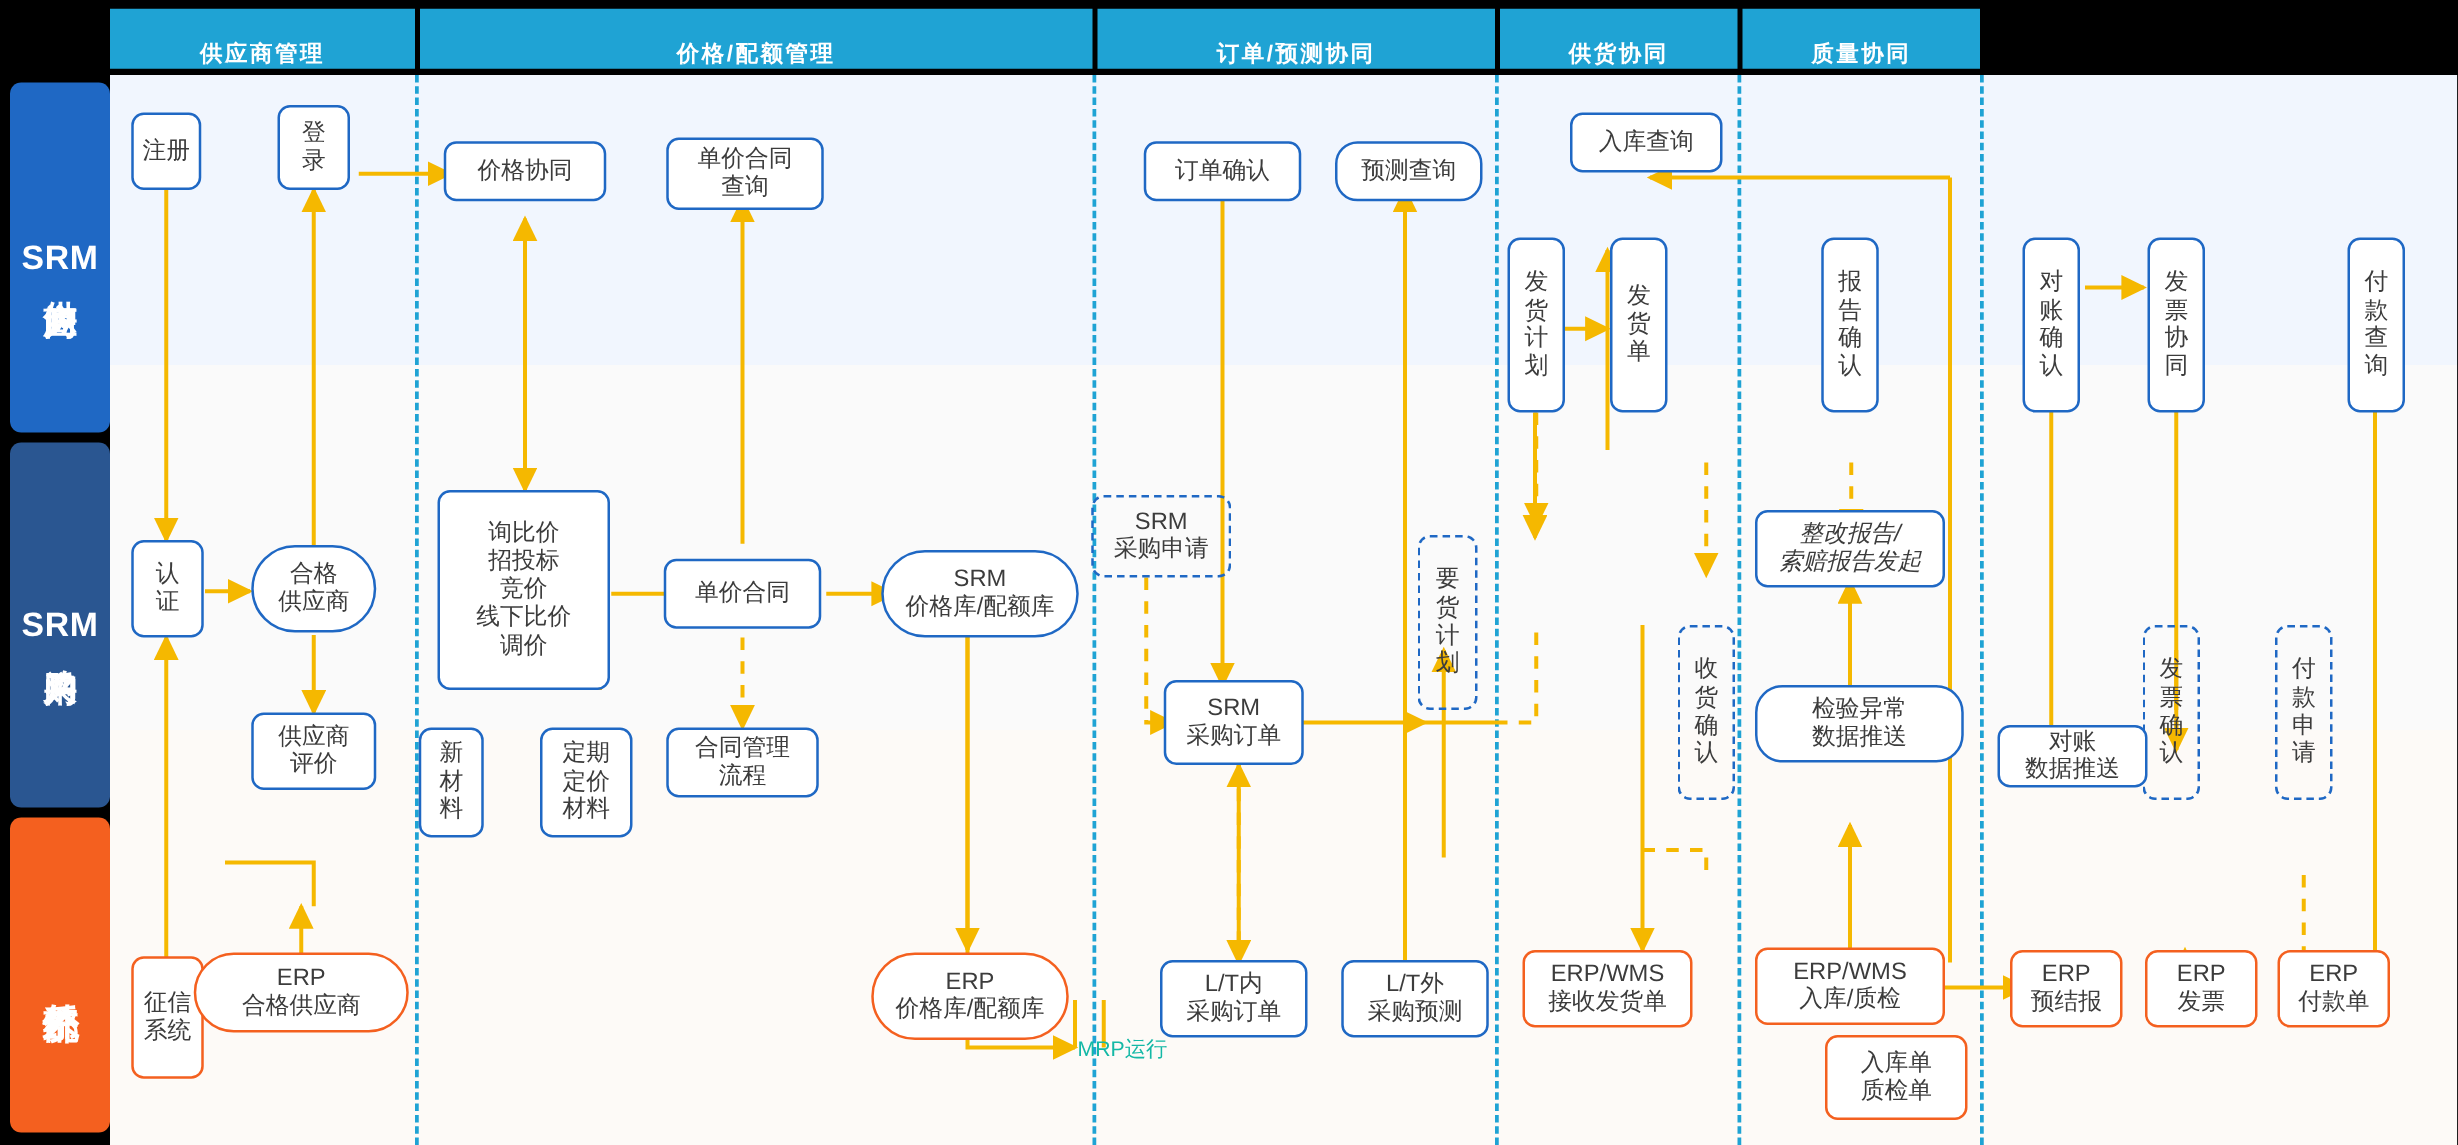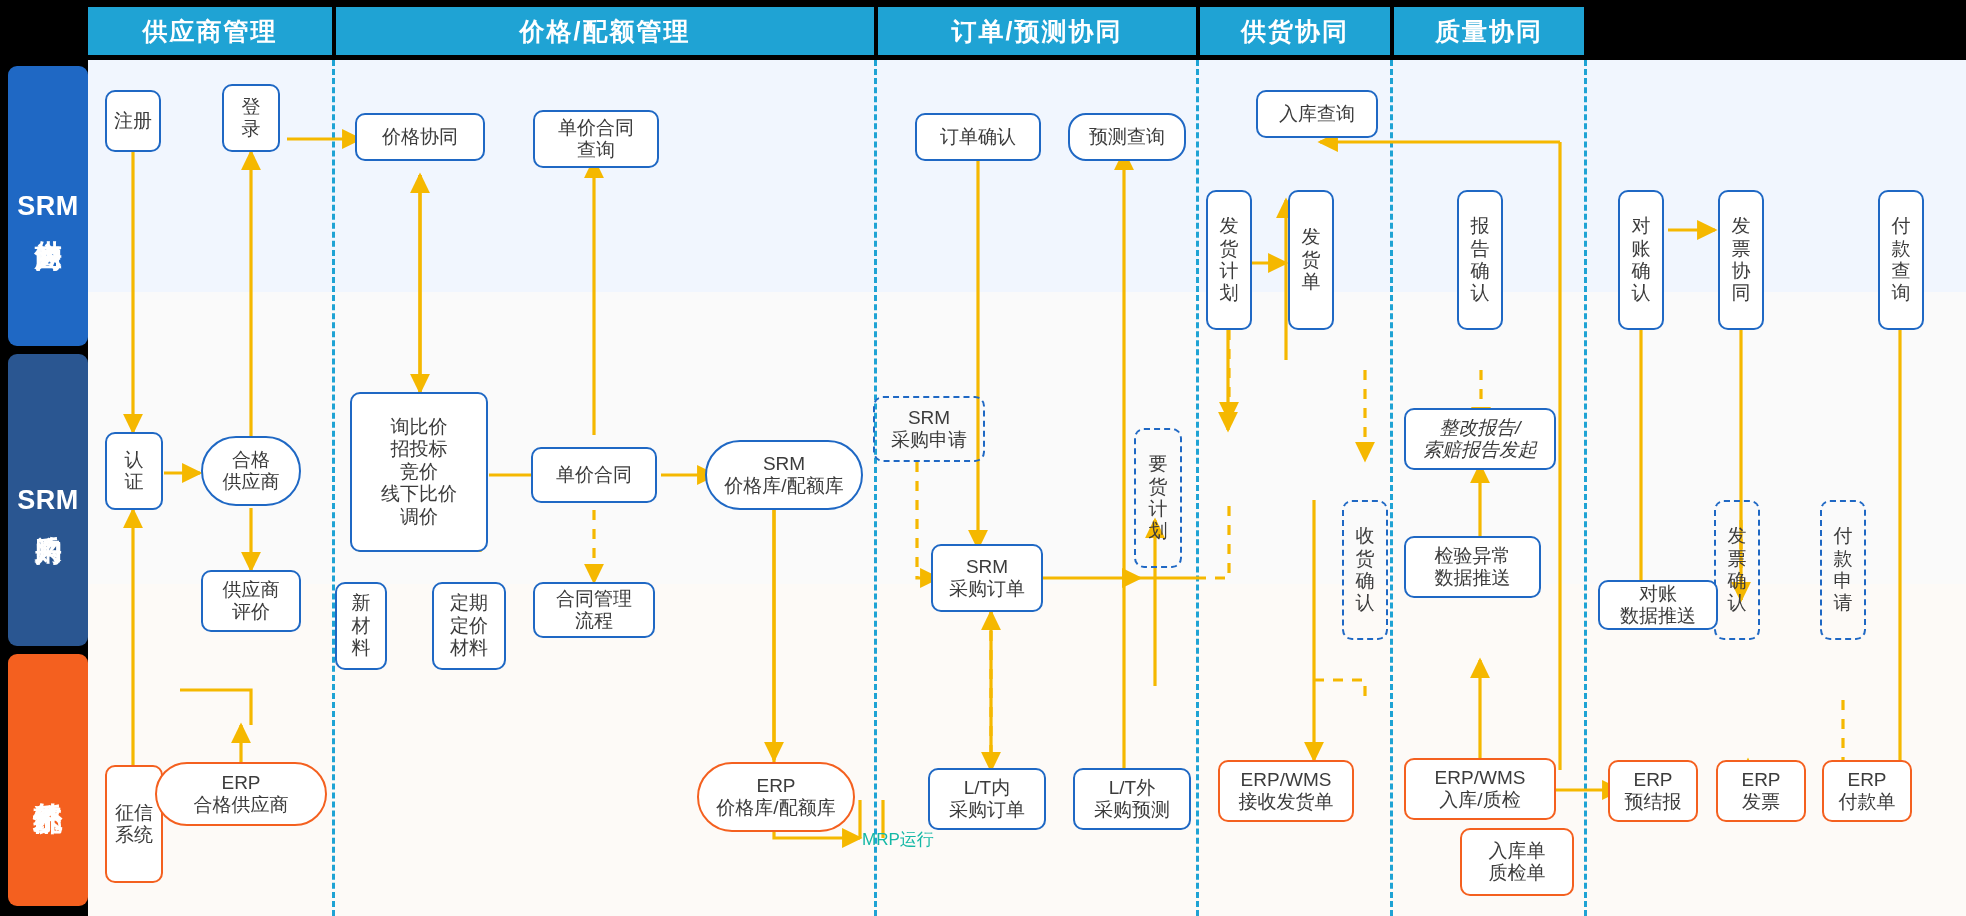--- a/index.html
+++ b/index.html
@@ -1,22 +1,22 @@
 <!DOCTYPE html>
 <html><head>
 <meta charset="utf-8">
 <style>
   html,body{margin:0;padding:0;background:#000;}
   body{font-family:"Liberation Sans","DejaVu Sans",sans-serif;}
   #root{position:relative;width:1966px;height:916px;background:#000;overflow:hidden;}
 
   
   .hdr{position:absolute;top:7px;height:48px;background:#1fa3d4;color:#fff;
-       display:flex;align-items:center;justify-content:center;
-       font-size:25px;font-weight:bold;letter-spacing:2px;}
+       display:flex;align-items:flex-end;justify-content:center;
+       font-size:18px;font-weight:bold;letter-spacing:2px;}
 
   
   .laneband{position:absolute;left:88px;right:0;}
   .band-top{background:#f1f6fe;}
   .band-mid{background:#fafafa;}
   .band-bot{background:#fdfaf7;}
 
   
   .lane{position:absolute;left:8px;width:80px;border-radius:9px;color:#fff;
         display:flex;flex-direction:column;align-items:center;justify-content:center;
@@ -170,21 +170,21 @@
 
   <div class="node blue" style="left:105px;top:90px;width:56px;height:62px;">注册</div>
   <div class="node blue" style="left:222px;top:84px;width:58px;height:68px;">登
 录</div>
   <div class="node blue" style="left:105px;top:432px;width:58px;height:78px;">认
 证</div>
   <div class="node blue pill" style="left:201px;top:436px;width:100px;height:70px;">合格
 供应商</div>
   <div class="node blue" style="left:201px;top:570px;width:100px;height:62px;">供应商
 评价</div>
-  <div class="node orange" style="left:105px;top:765px;width:58px;height:118px;">征信
+  <div class="node orange" style="left:105px;top:765px;width:58px;height:98px;">征信
 系统</div>
   <div class="node orange pill" style="left:155px;top:762px;width:172px;height:64px;">ERP
 合格供应商</div>
 
   <div class="node blue" style="left:355px;top:113px;width:130px;height:48px;">价格协同</div>
   <div class="node blue" style="left:533px;top:110px;width:126px;height:58px;">单价合同
 查询</div>
   <div class="node blue" style="left:350px;top:392px;width:138px;height:160px;">询比价
 招投标
 竞价
@@ -234,21 +234,21 @@
 认</div>
   <div class="node orange" style="left:1218px;top:760px;width:136px;height:62px;">ERP/WMS
 接收发货单</div>
 
   <div class="node blue" style="left:1457px;top:190px;width:46px;height:140px;">报
 告
 确
 认</div>
   <div class="node blue" style="left:1404px;top:408px;width:152px;height:62px;font-style:italic;">整改报告/
 索赔报告发起</div>
-  <div class="node blue" style="left:1404px;top:536px;width:137px;height:62px;">检验异常
+  <div class="node blue" style="left:1404px;top:548px;width:167px;height:62px;border-radius:22px;">检验异常
 数据推送</div>
   <div class="node orange" style="left:1404px;top:758px;width:152px;height:62px;">ERP/WMS
 入库/质检</div>
   <div class="node orange" style="left:1460px;top:828px;width:114px;height:68px;">入库单
 质检单</div>
 
   <div class="node blue" style="left:1618px;top:190px;width:46px;height:140px;">对
 账
 确
 认</div>

